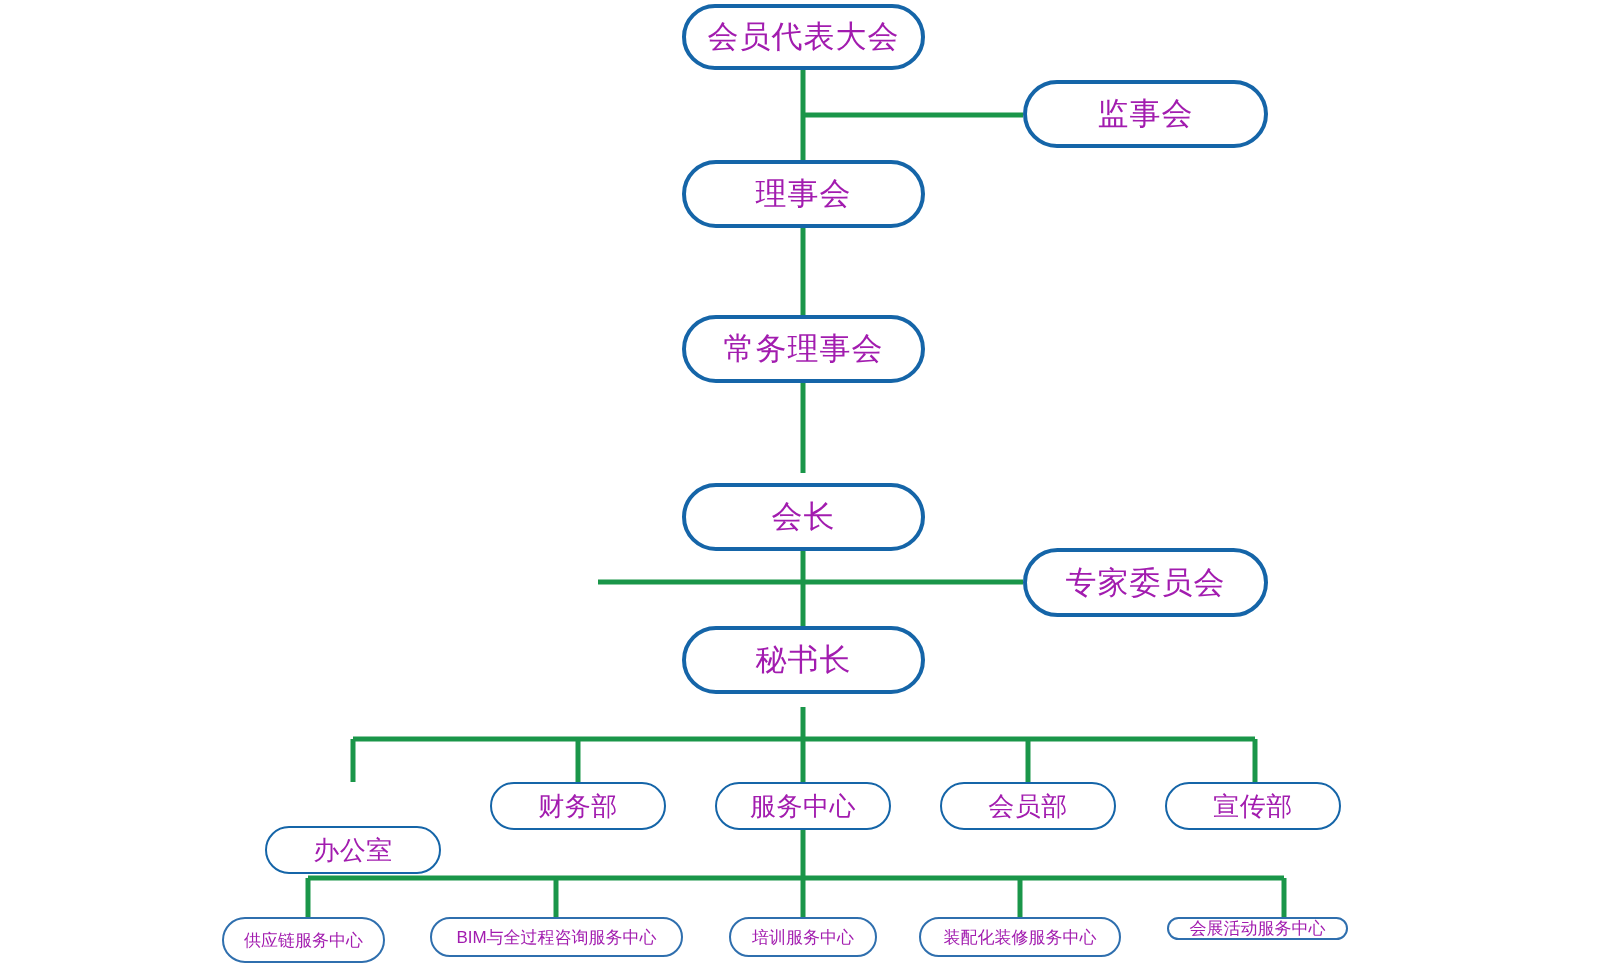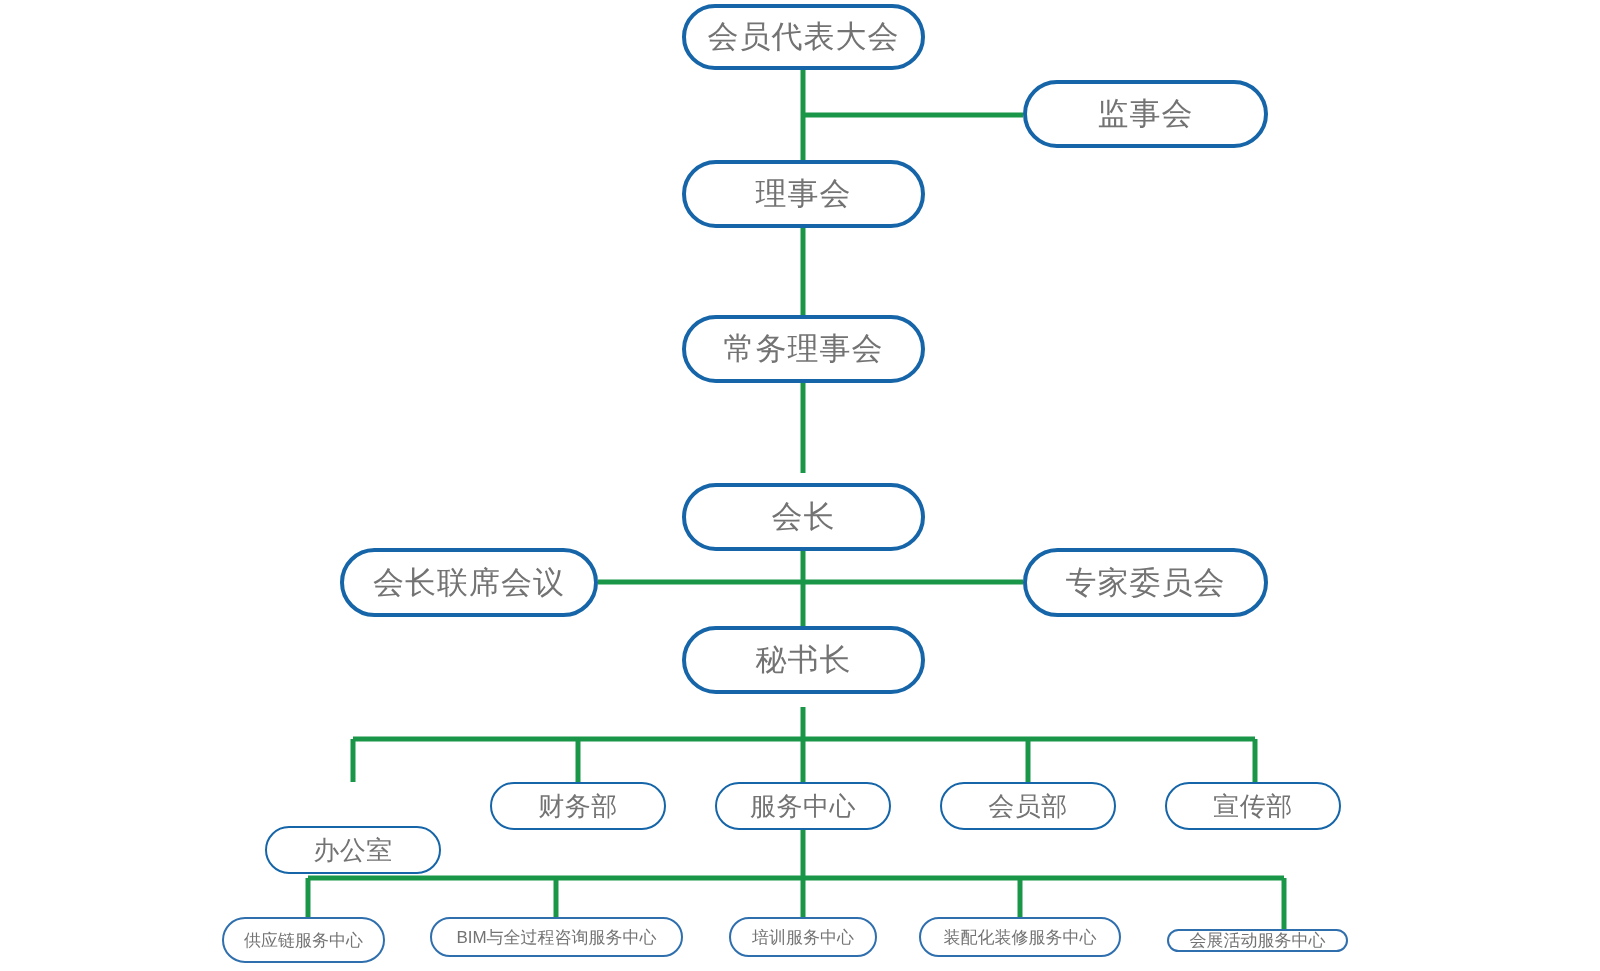--- a/index.html
+++ b/index.html
@@ -25,21 +25,21 @@
     height: 971px;
     pointer-events: none;
   }
   .node {
     position: absolute;
     box-sizing: border-box;
     display: flex;
     align-items: center;
     justify-content: center;
     background: #ffffff;
-    color: #737373;
+    color: #a21caf;
     white-space: nowrap;
     text-align: center;
   }
   
   .tier-gov {
     border: 4px solid #1565a8;
     border-radius: 999px;
     font-size: 31px;
     letter-spacing: 1px;
   }
@@ -113,23 +113,20 @@
   </div>
 
   <div class="node tier-gov" style="left:682px; top:315px; width:243px; height:68px;">
     <span>常务理事会</span>
   </div>
 
   <div class="node tier-gov" style="left:682px; top:471px; width:243px; height:68px;margin-top:12px;">
     <span>会长</span>
   </div>
 
-  <div class="node tier-gov" style="left:340px; top:548px; width:258px; height:69px;">
-    <span>会长联席会议</span>
-  </div>
 
   <div class="node tier-gov" style="left:1023px; top:548px; width:245px; height:69px;">
     <span>专家委员会</span>
   </div>
 
   <div class="node tier-gov" style="left:682px; top:626px; width:243px; height:68px;">
     <span>秘书长</span>
   </div>
 
   <div class="node tier-dept" style="left:265px; top:782px; width:176px; height:48px;margin-top:44px;">
@@ -161,17 +158,17 @@
   </div>
 
   <div class="node tier-service" style="left:729px; top:917px; width:148px; height:40px;">
     <span>培训服务中心</span>
   </div>
 
   <div class="node tier-service" style="left:919px; top:917px; width:202px; height:40px;">
     <span>装配化装修服务中心</span>
   </div>
 
-  <div class="node tier-service" style="left:1167px; top:917px; width:181px; height:23px;margin-top:12px;">
+  <div class="node tier-service" style="left:1167px; top:917px; width:181px; height:23px;">
     <span>会展活动服务中心</span>
   </div>
 
 </div>
 
 </body></html>

